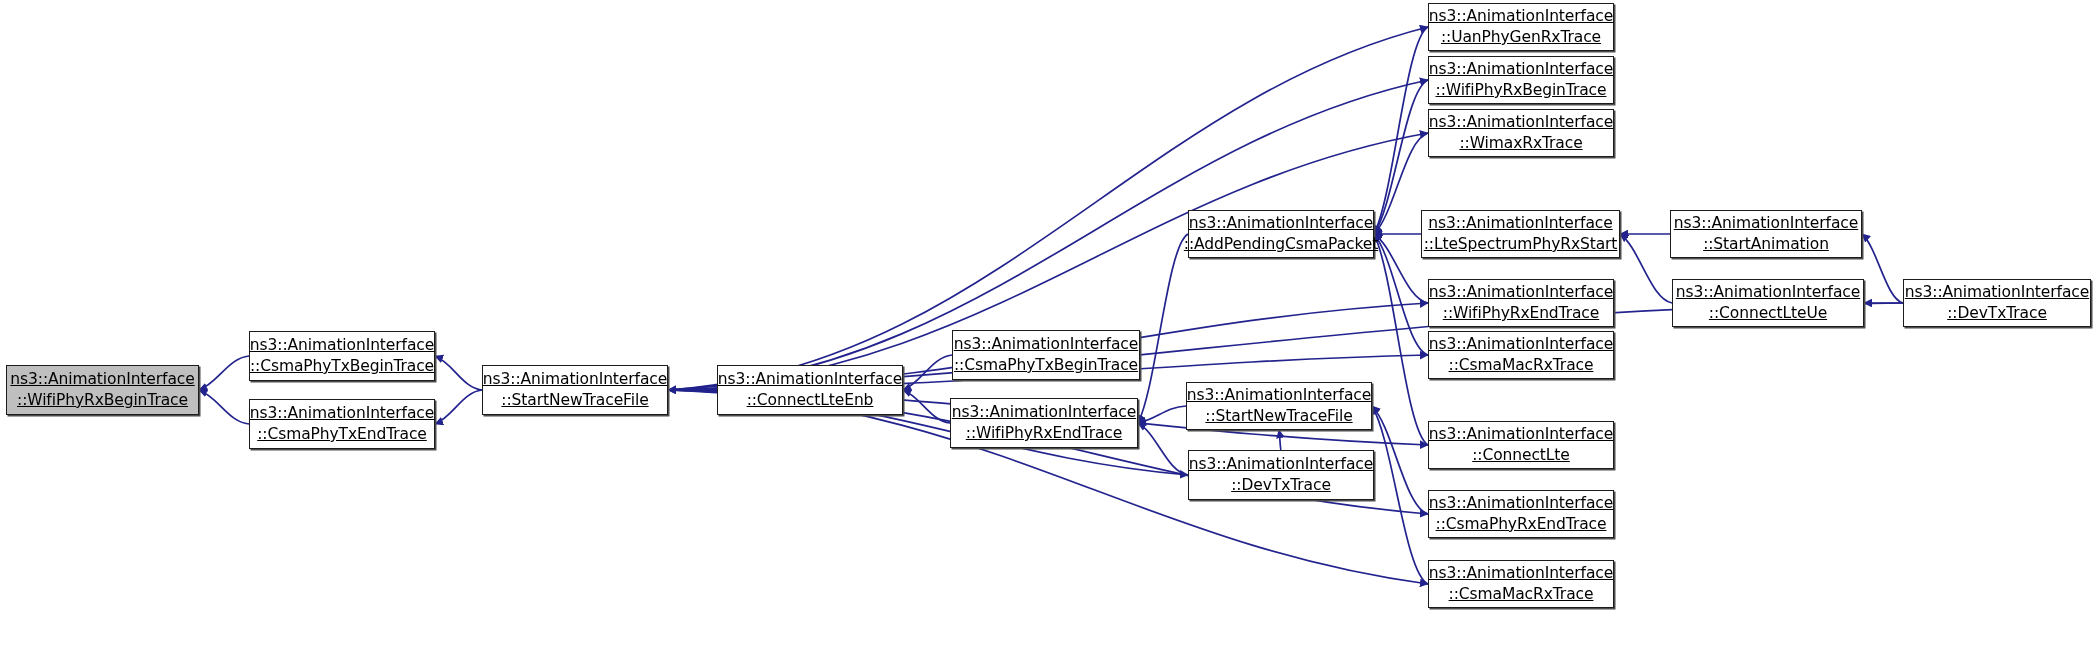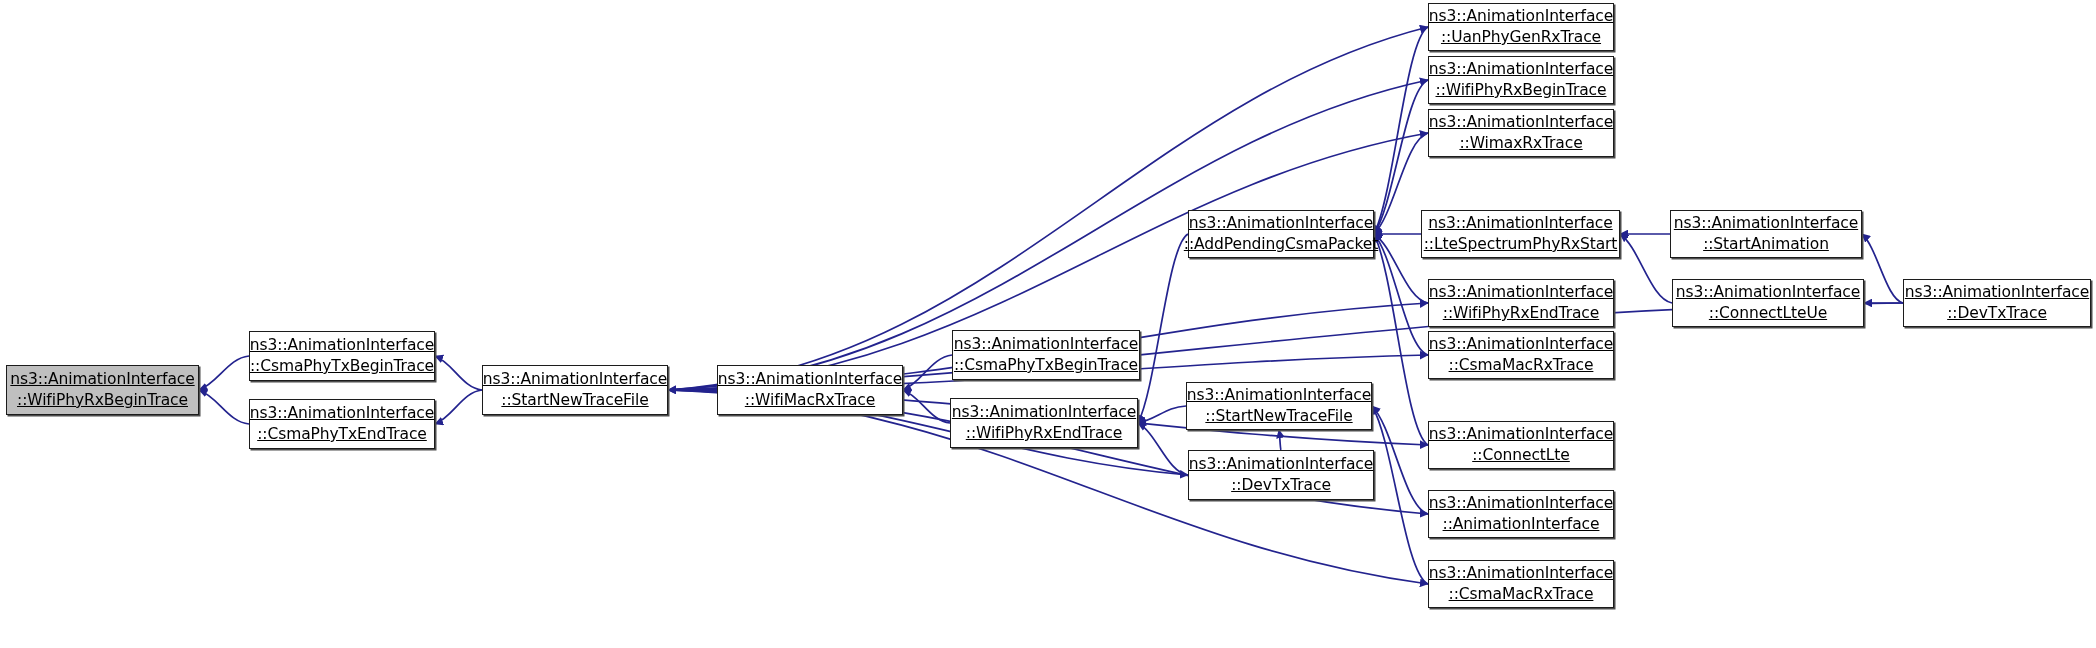--- a/index.html
+++ b/index.html
@@ -108,21 +108,21 @@
       <div class="node" style="left: 249px; top: 399px; width: 186px; height: 50px;">
         <span class="l1">ns3::AnimationInterface</span>
         <span class="l2">::CsmaPhyTxEndTrace</span>
       </div>
       <div class="node" style="left: 482px; top: 365px; width: 186px; height: 50px;">
         <span class="l1">ns3::AnimationInterface</span>
         <span class="l2">::StartNewTraceFile</span>
       </div>
       <div class="node" style="left: 717px; top: 365px; width: 186px; height: 50px;">
         <span class="l1">ns3::AnimationInterface</span>
-        <span class="l2">::WifiMacRxTrace</span>
+        <span class="l2">::ConnectLteEnb</span>
       </div>
       <div class="node" style="left: 952px; top: 330px; width: 188px; height: 50px;">
         <span class="l1">ns3::AnimationInterface</span>
         <span class="l2">::CsmaPhyTxBeginTrace</span>
       </div>
       <div class="node" style="left: 950px; top: 398px; width: 188px; height: 50px;">
         <span class="l1">ns3::AnimationInterface</span>
         <span class="l2">::WifiPhyRxEndTrace</span>
       </div>
       <div class="node" style="left: 1186px; top: 382px; width: 186px; height: 48px;">
@@ -160,21 +160,21 @@
       <div class="node" style="left: 1428px; top: 331px; width: 186px; height: 48px;">
         <span class="l1">ns3::AnimationInterface</span>
         <span class="l2">::CsmaMacRxTrace</span>
       </div>
       <div class="node" style="left: 1428px; top: 421px; width: 186px; height: 48px;">
         <span class="l1">ns3::AnimationInterface</span>
         <span class="l2">::ConnectLte</span>
       </div>
       <div class="node" style="left: 1428px; top: 490px; width: 186px; height: 48px;">
         <span class="l1">ns3::AnimationInterface</span>
-        <span class="l2">::AnimationInterface</span>
+        <span class="l2">::CsmaPhyRxEndTrace</span>
       </div>
       <div class="node" style="left: 1428px; top: 560px; width: 186px; height: 48px;">
         <span class="l1">ns3::AnimationInterface</span>
         <span class="l2">::CsmaMacRxTrace</span>
       </div>
       <div class="node" style="left: 1670px; top: 210px; width: 192px; height: 48px;">
         <span class="l1">ns3::AnimationInterface</span>
         <span class="l2">::StartAnimation</span>
       </div>
       <div class="node" style="left: 1672px; top: 279px; width: 192px; height: 48px;">

